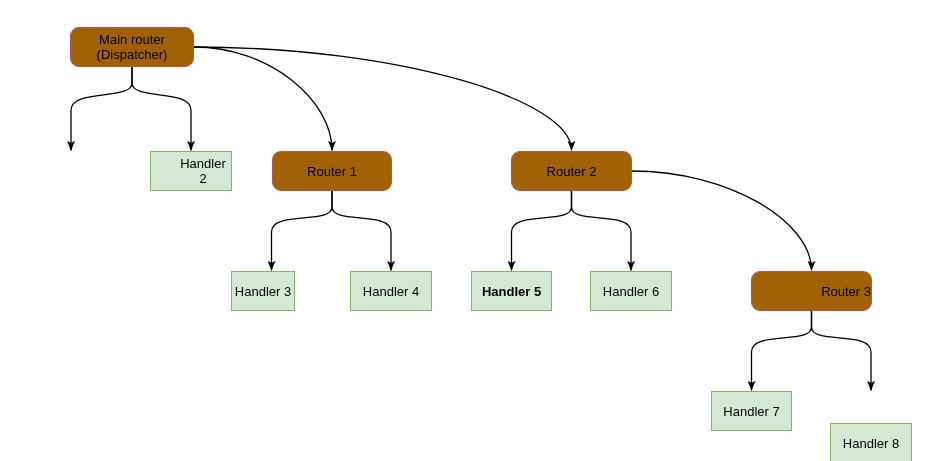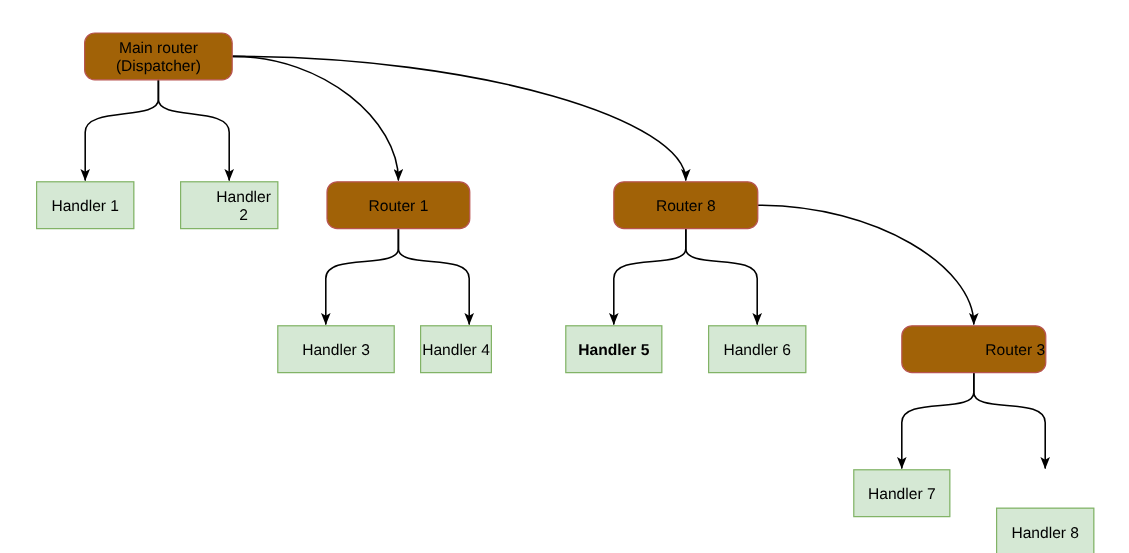--- a/index.html
+++ b/index.html
@@ -88,41 +88,38 @@
       </g>
   </svg>
 
   <div id="node-layer">
 
     <div class="node node-router" style="left:70px; top:27px; width:124px; height:40px;">
       <span class="node-label">Main router
 (Dispatcher)</span>
     </div>
 
-    <div class="node node-handler" style="left:30px; top:151px; width:82px; height:40px;">
-      <span class="node-label">Handler 1</span>
-    </div>
 
     <div class="node node-handler" style="left:150px; top:151px; width:82px; height:40px;padding-left:24px;">
       <span class="node-label">Handler 2</span>
     </div>
 
     <div class="node node-router" style="left:272px; top:151px; width:120px; height:40px;">
       <span class="node-label">Router 1</span>
     </div>
 
     <div class="node node-router" style="left:511px; top:151px; width:121px; height:40px;">
-      <span class="node-label">Router 8</span>
+      <span class="node-label">Router 2</span>
     </div>
 
-    <div class="node node-handler" style="left:231px; top:271px; width:98px; height:40px;">
+    <div class="node node-handler" style="left:231px; top:271px; width:64px; height:40px;">
       <span class="node-label">Handler 3</span>
     </div>
 
-    <div class="node node-handler" style="left:350px; top:271px; width:60px; height:40px;">
+    <div class="node node-handler" style="left:350px; top:271px; width:82px; height:40px;">
       <span class="node-label">Handler 4</span>
     </div>
 
     <div class="node node-handler" style="left:471px; top:271px; width:81px; height:40px;font-weight:bold;">
       <span class="node-label">Handler 5</span>
     </div>
 
     <div class="node node-handler" style="left:590px; top:271px; width:82px; height:40px;">
       <span class="node-label">Handler 6</span>
     </div>

